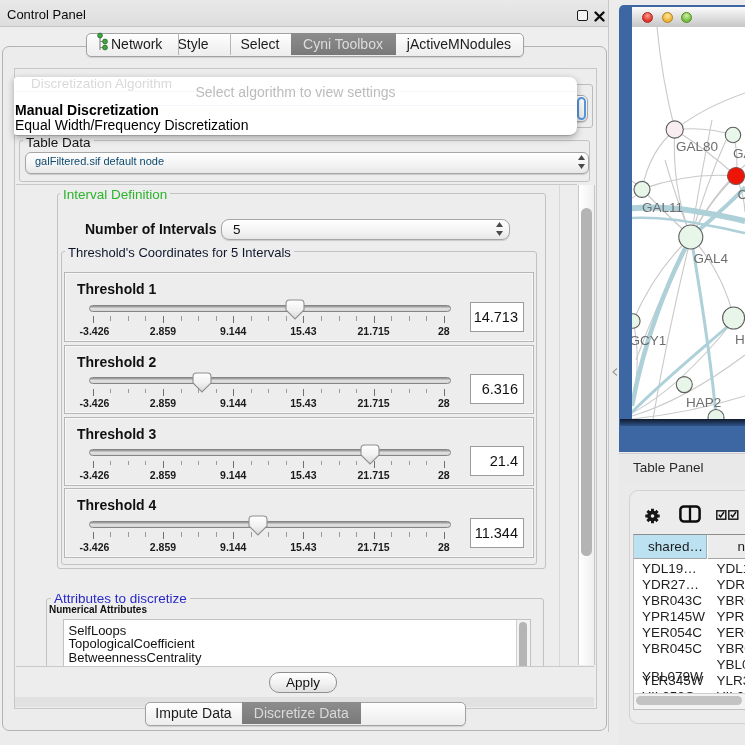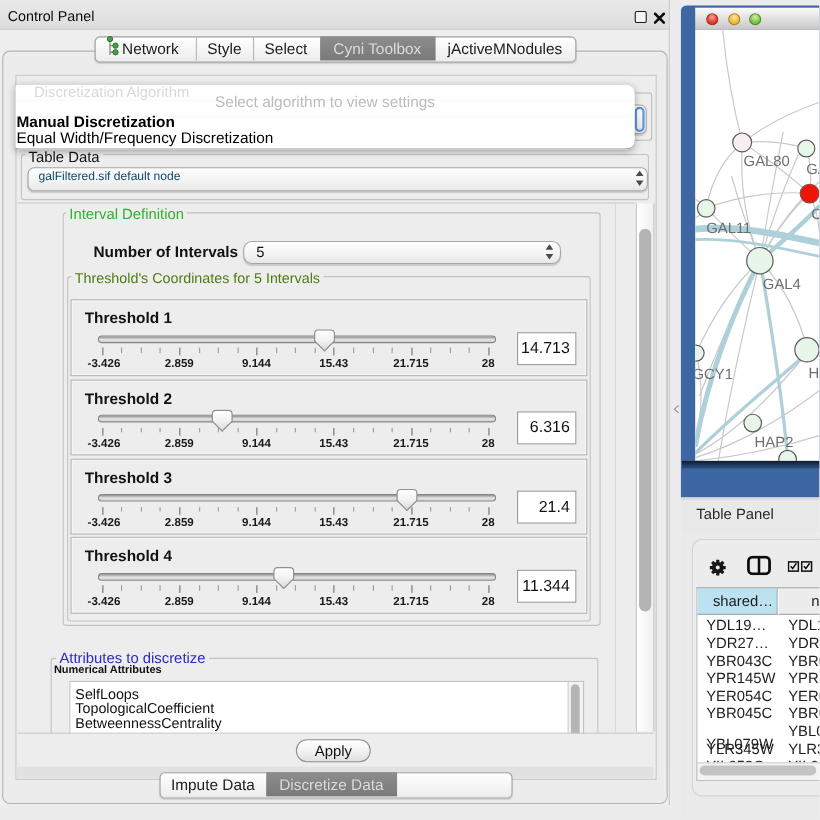--- a/index.html
+++ b/index.html
@@ -18,21 +18,21 @@
 <div id="page">
 <div style="position:absolute;left:0;top:0;width:608px;height:732px;background:#eeeeee;"></div>
     <div style="position:absolute;left:0;top:0;width:608px;height:26px;background:linear-gradient(#e9e9e9,#dddddd);border-bottom:1px solid #c3c3c3;"></div>
     <div style="position:absolute;left:7px;top:7px;font-size:13px;color:#0a0a0a;">Control Panel</div>
     <div style="position:absolute;left:577px;top:10px;width:9px;height:9px;border:1.6px solid #1b1b1b;border-radius:2px;background:#f4f4f4;"></div>
     <svg class="abs" style="left:593.5px;top:10.5px;" width="11" height="11" viewBox="0 0 11 11">
 <path d="M1.5 1.5 L9.5 9.5 M9.5 1.5 L1.5 9.5" stroke="#0c0c0c" stroke-width="2.3" stroke-linecap="round"></path>
     </svg>
     <div class="seg" style="left:86px;top:33px;width:436px;z-index:6;"></div>
     <div style="position:absolute;left:111px;top:33px;width:66px;height:22px;line-height:22px;font-size:14px;color:#1c1c1c;z-index:7;">Network</div>
-    <div style="position:absolute;left:177.5px;top:33px;width:53px;height:22px;line-height:22px;font-size:14px;color:#1c1c1c;text-align:center;z-index:7;">Style</div>
+    <div style="position:absolute;left:177.5px;top:33px;width:53px;height:22px;line-height:22px;font-size:14px;color:#1c1c1c;z-index:7;">Style</div>
     <div style="position:absolute;left:230px;top:33px;width:60px;height:22px;line-height:22px;font-size:14px;color:#1c1c1c;text-align:center;z-index:7;">Select</div>
     <div style="position:absolute;left:290.5px;top:33px;width:105px;height:22px;line-height:22px;background:linear-gradient(#8d8d8d,#797979);color:#dcdcdc;font-size:14px;text-align:center;z-index:7;">Cyni Toolbox</div>
     <div style="position:absolute;left:395.5px;top:33px;width:127px;height:22px;line-height:22px;font-size:14px;color:#1c1c1c;text-align:center;z-index:7;">jActiveMNodules</div>
     <div class="segsep" style="left:177.5px;top:33px;z-index:8;"></div>
     <div class="segsep" style="left:230px;top:33px;z-index:8;"></div>
     <svg class="abs" style="left:94px;top:31px;z-index:8;" width="16" height="24" viewBox="0 0 16 24">
 <path d="M6 4.5 V19 M6 10.5 L11 10.5 M6 16.5 L11 16.5" stroke="#8a8a8a" stroke-width="1.2" fill="none"></path>
 <circle cx="6" cy="4.5" r="2.4" fill="#44a344" stroke="#2b742b" stroke-width="0.9"></circle>
 <circle cx="11" cy="10.5" r="2.4" fill="#44a344" stroke="#2b742b" stroke-width="0.9"></circle>
 <circle cx="11" cy="16.5" r="2.4" fill="#44a344" stroke="#2b742b" stroke-width="0.9"></circle>
@@ -55,21 +55,21 @@
       <div style="position:absolute;left:41px;top:8px;width:487px;height:374px;border:1px solid #c2c2c2;border-radius:3px;"></div>
       <div style="position:absolute;left:44px;top:2px;font-size:13.5px;color:#2db32d;background:#ededed;padding:0 3px;">Interval Definition</div>
       <div style="position:absolute;left:69px;top:35.5px;font-size:14px;font-weight:bold;color:#111;">Number of Intervals</div>
       <div style="position:absolute;left:205px;top:34px;width:287px;height:19px;border:1px solid #a6a6a6;border-radius:8px;background:linear-gradient(#ffffff,#f3f3f3 60%,#e7e7e7);box-shadow:0 1px 1px rgba(0,0,0,0.15);"></div>
       <div style="position:absolute;left:217px;top:36.5px;font-size:13.5px;color:#111;">5</div>
       <svg style="position:absolute;left:479px;top:37px;" width="9" height="14" viewBox="0 0 9 14">
 <path d="M4.5 0 L8 5 H1 Z" fill="#4a4a4a"></path>
         <path d="M4.5 14 L1 9 H8 Z" fill="#4a4a4a"></path>
       </svg>
       <div style="position:absolute;left:45px;top:66px;width:474px;height:312px;border:1px solid #c2c2c2;border-radius:3px;"></div>
-      <div style="position:absolute;left:49px;top:59.5px;font-size:13px;color:#4d7c0f;background:#ededed;padding:0 3px;">Threshold's Coordinates for 5 Intervals</div>
+      <div style="position:absolute;left:49px;top:59.5px;font-size:13px;color:#0f172a;background:#ededed;padding:0 3px;">Threshold's Coordinates for 5 Intervals</div>
       <div style="position:absolute;left:48px;top:87px;width:467.5px;height:67.5px;border:1px solid #b6b6b6;background:#ededed;box-shadow:inset 0 0 0 1px rgba(255,255,255,0.55);"></div>
       <div style="position:absolute;left:61px;top:96px;font-size:14px;font-weight:bold;color:#111;">Threshold 1</div>
       <div style="position:absolute;left:73px;top:119.5px;width:360px;height:5px;border:1px solid #858585;border-radius:3.5px;background:linear-gradient(#8e8e8e,#e6e6e6 55%,#cfcfcf);"></div>
       <div style="position:absolute;left:76.8px;top:131px;width:1px;height:7px;background:#6f6f6f;"></div>
       <div style="position:absolute;left:94.3px;top:131px;width:1px;height:4.5px;background:#9a9a9a;"></div>
       <div style="position:absolute;left:111.9px;top:131px;width:1px;height:4.5px;background:#9a9a9a;"></div>
       <div style="position:absolute;left:129.4px;top:131px;width:1px;height:4.5px;background:#9a9a9a;"></div>
       <div style="position:absolute;left:147.0px;top:131px;width:1px;height:7px;background:#6f6f6f;"></div>
       <div style="position:absolute;left:164.6px;top:131px;width:1px;height:4.5px;background:#9a9a9a;"></div>
       <div style="position:absolute;left:182.1px;top:131px;width:1px;height:4.5px;background:#9a9a9a;"></div>

